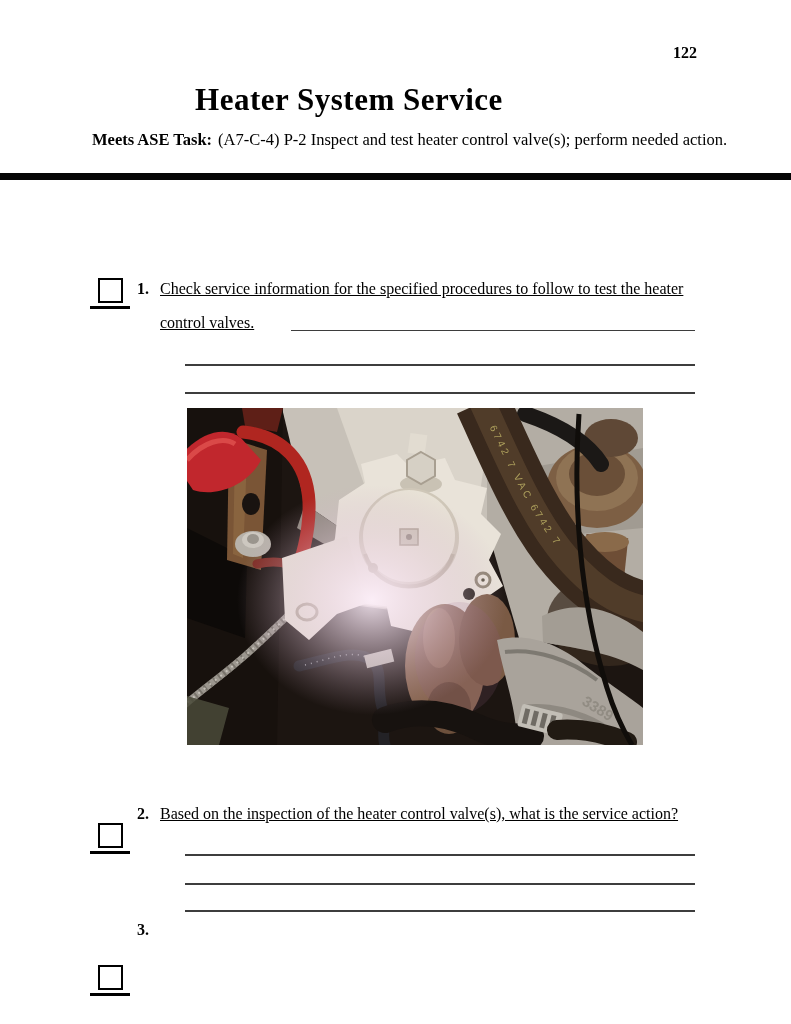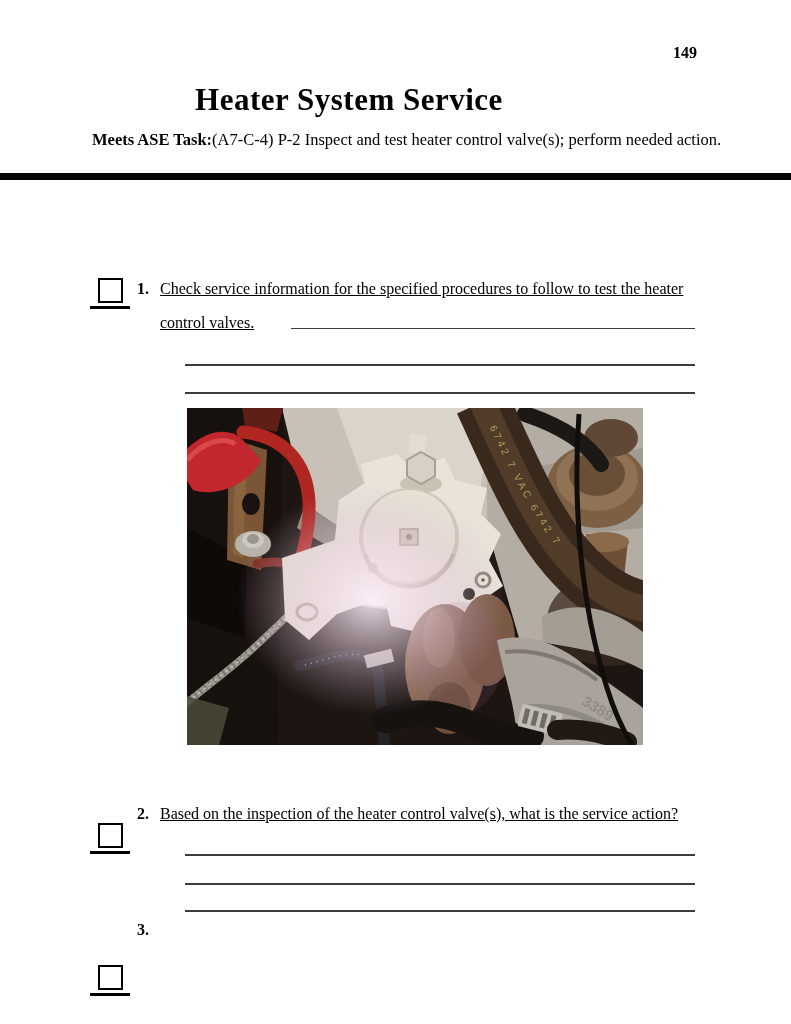--- a/index.html
+++ b/index.html
@@ -6,47 +6,47 @@
   .page{
     position:relative;width:791px;height:1024px;background:#ffffff;
     font-family:"Liberation Serif", serif;color:#000;overflow:hidden;margin:0 auto;
   }
   .abs{position:absolute;}
   .b{font-weight:700;}
 
   .page-num{top:44px;right:94px;font-size:16px;font-weight:700;}
   .title{top:82px;left:0;width:698px;text-align:center;font-size:31px;font-weight:700;letter-spacing:.5px;}
   .subtitle{top:130px;left:92px;width:660px;font-size:16.5px;white-space:nowrap;}
-  .subtitle .b{}
+  .subtitle .b{margin-right:6px;}
   .rule{top:173px;left:0;width:791px;height:7px;background:#050505;}
 
   .fieldrow{display:flex;align-items:flex-end;font-size:16px;font-weight:700;white-space:nowrap;}
   .uline{display:inline-block;height:15px;border-bottom:2px solid #4d4d4d;}
   .row1{top:182px;left:95px;}
   .row2{top:225px;left:95px;}
   .scores{display:flex;gap:23px;margin-left:12px;}
 
   .cb{width:21px;height:21px;border:2.6px solid #000;background:#fff;position:relative;}
   .cb::after{content:"";position:absolute;left:-10px;bottom:-8px;width:40px;height:2.6px;background:#000;}
 
   .tasknum{font-size:16px;font-weight:700;}
   .tasktext{font-size:16px;text-decoration:underline;}
-  .linebox{display:flex;align-items:flex-start;gap:28px;}
+  .linebox{display:flex;align-items:center;gap:28px;}
   .fill-line{flex:1 1 auto;border-bottom:1.8px solid #3d3d3d;height:14px;margin-left:9px;}
   .blank{height:2px;background:#3d3d3d;}
 
   .photo{top:408px;left:187px;width:456px;height:337px;overflow:hidden;background:#1c1511;}
   .photo svg{display:block;width:456px;height:337px;}
 </style>
 </head>
 <body>
 
 <div class="page">
 
-  <div class="abs page-num">149</div>
+  <div class="abs page-num">122</div>
 
   <div class="abs title">Heater System Service</div>
 
   <div class="abs subtitle">
     <span class="b">Meets ASE Task:</span><span>(A7-C-4) P-2  Inspect and test heater control valve(s); perform needed action.</span>
   </div>
 
   <div class="abs rule"></div>
 
 

